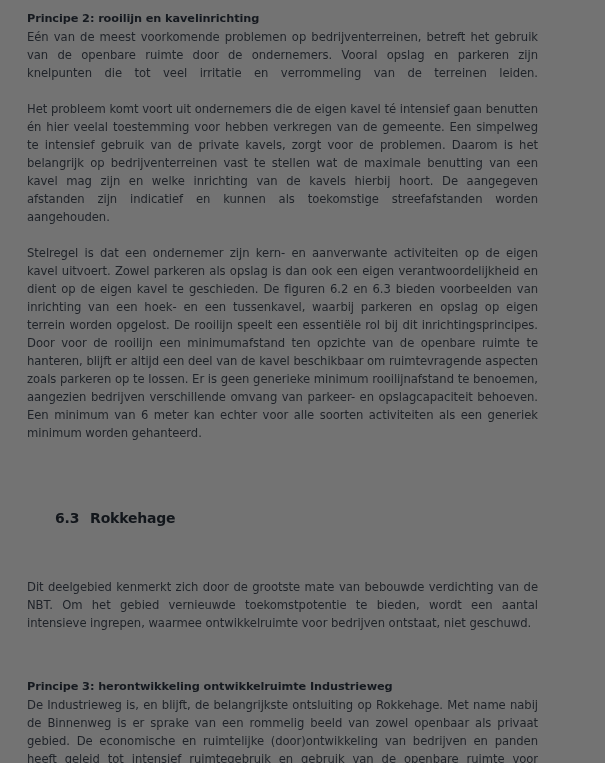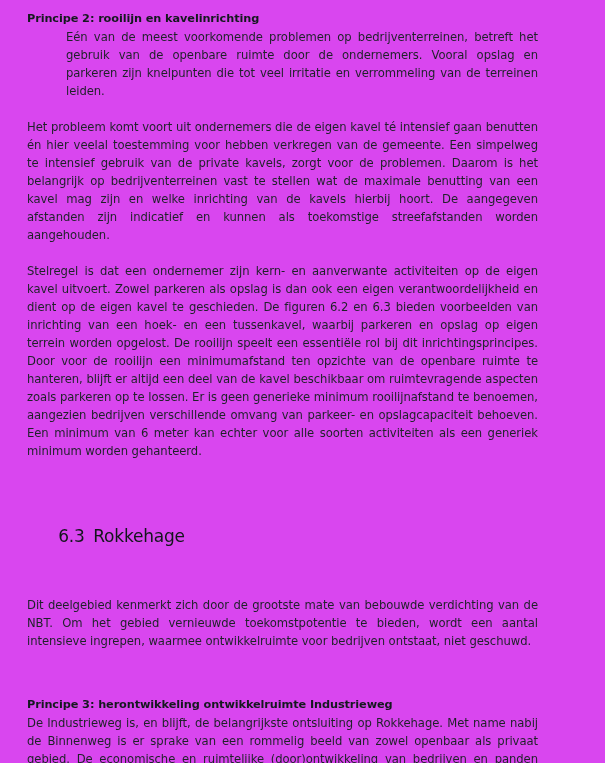--- a/index.html
+++ b/index.html
@@ -12,21 +12,21 @@
     height: 763px;
     overflow: hidden;
     font-family: "DejaVu Sans", sans-serif;
     color: #1e2228;
     -webkit-font-smoothing: antialiased;
   }
   .page {
     position: relative;
     width: 605px;
     height: 763px;
-    background: #d946ef;
+    background: #737373;
     box-sizing: border-box;
   }
   .content {
     position: absolute;
     left: 27px;
     top: 10px;
     width: 511px;
   }
   .sub-heading {
     font-family: "DejaVu Sans", sans-serif;
@@ -46,29 +46,28 @@
     text-align: justify;
     text-justify: inter-word;
     margin: 0;
     padding: 0;
     letter-spacing: -0.05px;
     word-spacing: 0px;
     hyphens: none;
   }
   .para.force-justify-last {
     text-align-last: justify;
-    margin-left: 39px;
   }
   .gap-para {
     height: 18px;
   }
   .section-heading {
     font-family: "DejaVu Sans", sans-serif;
-    font-weight: normal;
-    font-size: 17px;
+    font-weight: bold;
+    font-size: 14px;
     line-height: 20px;
     color: #12161b;
     margin: 0;
     padding: 0;
     white-space: pre;
     letter-spacing: -0.2px;
   }
   .sec-num {
     display: inline-block;
     width: 35px;

